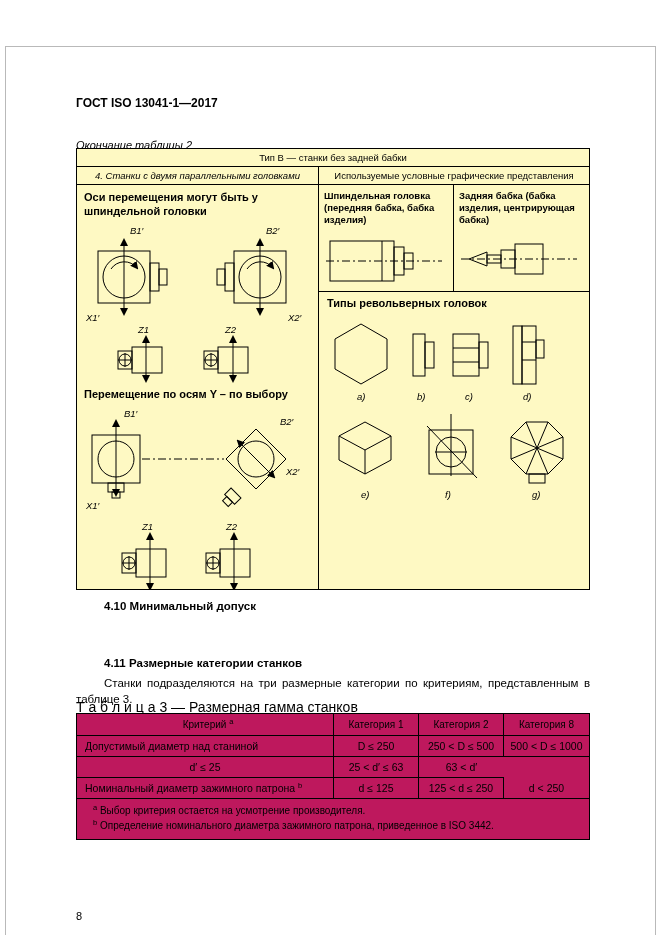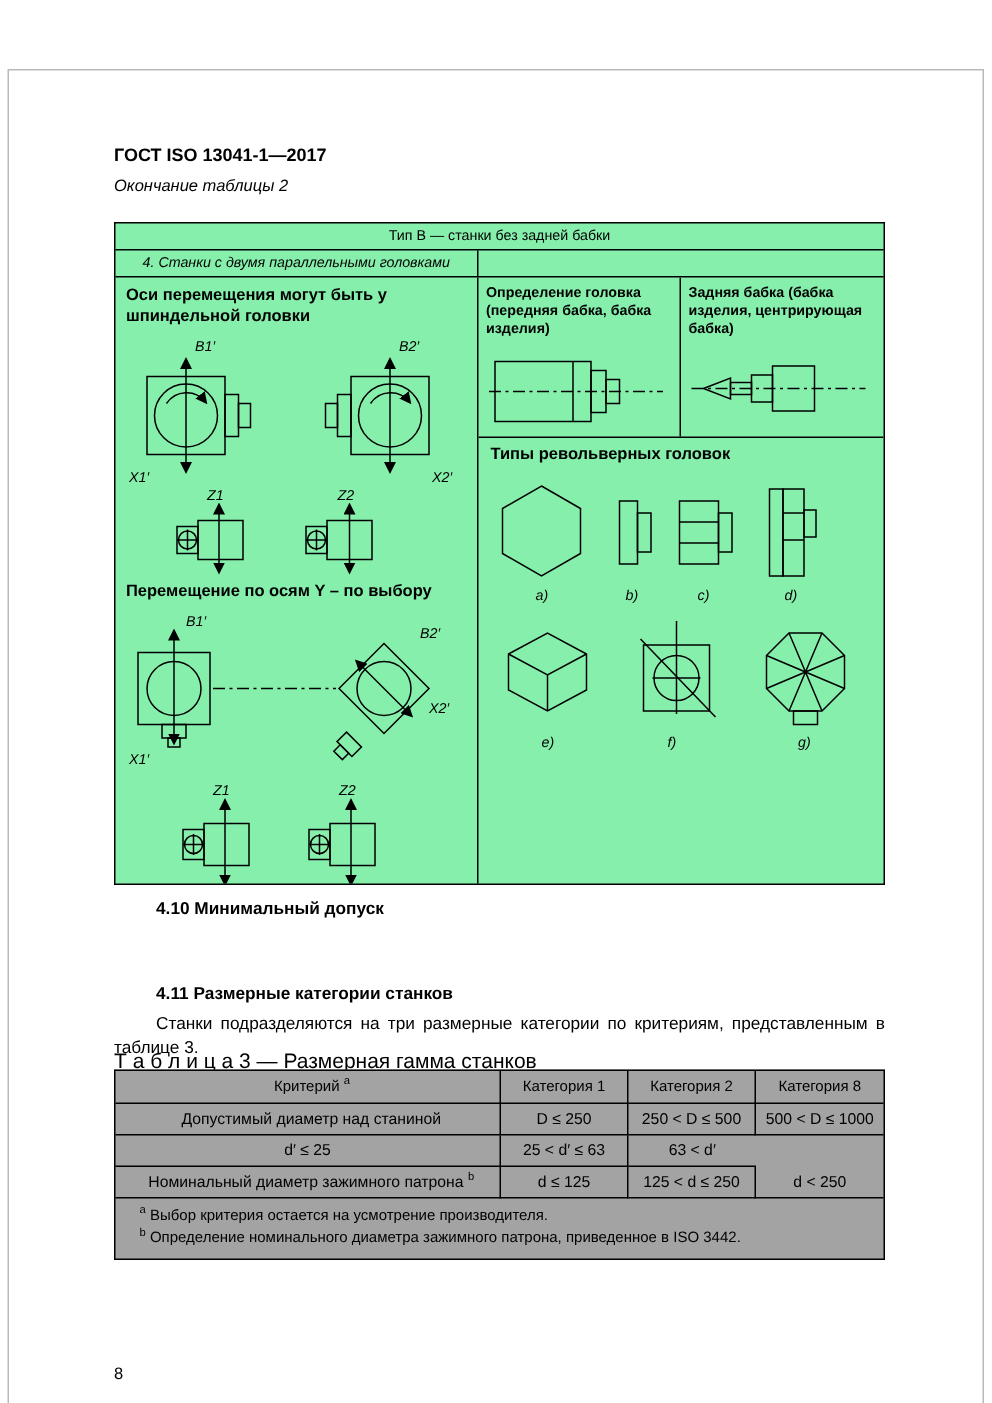--- a/index.html
+++ b/index.html
@@ -2,23 +2,23 @@
 <html><head>
 <meta charset="utf-8">
 <style>
   * { margin:0; padding:0; box-sizing:border-box; }
   html,body { background:#fff; }
   body { font-family:"Liberation Sans", sans-serif; color:#000; }
   .page { position:relative; width:661px; height:935px; background:#fff; overflow:hidden;margin-top:41px; }
   .page-frame { position:absolute; left:5px; top:5px; right:5px; bottom:5px; border:1px solid #b9b9b9; pointer-events:none; }
 
   .doc-number { position:absolute; left:76px; top:55px; font-size:12px; font-weight:700; }
-  .table-cont { position:absolute; left:76px; top:77px; font-size:11px; font-style:italic; }
-
-  .t2 { position:absolute; left:76px; top:107px; width:514px; border:1px solid #000; background:#86efac; }
+  .table-cont { position:absolute; left:76px; top:98px; font-size:11px; font-style:italic; }
+
+  .t2 { position:absolute; left:76px; top:107px; width:514px; border:1px solid #000; background:#fef9c3; }
   .t2-top { border-bottom:1px solid #000; text-align:center; font-size:9.5px; padding:3px 2px; }
   .t2-sub { display:grid; grid-template-columns:242px 1fr; border-bottom:1px solid #000; }
   .t2-sub > div { padding:3px 2px; text-align:center; font-size:9.5px; }
   .t2-sub > div:first-child { border-right:1px solid #000;font-style:italic; }
   .t2-body { display:grid; grid-template-columns:242px 1fr; }
   .t2-left { border-right:1px solid #000; padding:5px 7px; height:404px; overflow:hidden; }
   .t2-right { display:flex; flex-direction:column; height:404px; overflow:hidden; }
   .t2-rt { display:grid; grid-template-columns:1fr 1fr; border-bottom:1px solid #000; }
   .t2-rt .cell { padding:4px 5px; }
   .t2-rt .cell:first-child { border-right:1px solid #000; }
@@ -32,26 +32,26 @@
   .dia rect, .dia circle, .dia polygon, .dia path, .dia line { stroke:#000; fill:none; stroke-width:1; }
   .dia .cl { stroke-dasharray:8 3 2 3; }
   .dia text { font:italic 9.5px "Liberation Sans", sans-serif; fill:#000; stroke:none; }
 
   .h-sec { position:absolute; left:104px; font-size:11.5px; font-weight:700; }
   .para { position:absolute; left:76px; width:514px; font-size:11.5px; line-height:1.4; text-indent:28px; text-align:justify; }
   .h410 { top:559px; } .p410 { top:577px; }
   .h411 { top:616px; } .p411 { top:634px; }
 
   .t3cap { position:absolute; left:76px; top:658px; font-size:14px; }
-  .t3 { position:absolute; left:76px; top:672px; width:514px; border:1px solid #000; font-size:10.5px; background:#a3a3a3; }
+  .t3 { position:absolute; left:76px; top:672px; width:514px; border:1px solid #000; font-size:10.5px; background:#be185d; }
   .t3-row { display:grid; grid-template-columns:257px 85px 85px 1fr; }
   .t3-row > div { border-right:1px solid #000; border-bottom:1px solid #000; padding:4px 3px; }
   .t3-row > div:last-child { border-right:none; }
   .t3-head > div { text-align:center; font-size:10px; padding:5px 2px; }
-  .t3-label { text-align:center; padding-left:8px !important; }
+  .t3-label { text-align:left; padding-left:8px !important; }
   .t3-val { text-align:center; }
   .t3-foot { padding:4px 8px 6px 16px; font-size:10px; line-height:1.5; }
   sup { font-size:7.5px; vertical-align:super; line-height:0; }
 
   .pagenum { position:absolute; left:76px; top:869px; font-size:11px; }
 </style>
 </head>
 <body>
 
 <svg width="0" height="0" style="position:absolute">
@@ -65,20 +65,21 @@
 <div class="page">
   <div class="page-frame"></div>
 
   <div class="doc-number">ГОСТ ISO 13041-1—2017</div>
   <div class="table-cont">Окончание таблицы 2</div>
 
   <div class="t2">
     <div class="t2-top">Тип B — станки без задней бабки</div>
     <div class="t2-sub">
       <div>4. Станки с двумя параллельными головками</div>
+      <div>Используемые условные графические представления</div>
     </div>
     <div class="t2-body">
 
       <div class="t2-left">
         <div class="cap">Оси перемещения могут быть у шпиндельной головки</div>
 
         <svg class="dia" width="226" height="100" viewBox="0 0 226 100">
           <text x="46" y="11">B1′</text>
           <line x1="40" y1="17" x2="40" y2="91" marker-start="url(#ah)" marker-end="url(#ah)"></line>
           <rect x="14" y="28" width="52" height="52"></rect>
@@ -150,21 +151,21 @@
           <rect x="122" y="34" width="14" height="20"></rect>
           <circle cx="129" cy="44" r="6"></circle>
           <line x1="122" y1="44" x2="136" y2="44"></line>
           <line x1="129" y1="37" x2="129" y2="51"></line>
         </svg>
       </div>
 
       <div class="t2-right">
         <div class="t2-rt">
           <div class="cell">
-            <div class="cap small">Определение головка (передняя бабка, бабка изделия)</div>
+            <div class="cap small">Шпиндельная головка (передняя бабка, бабка изделия)</div>
             <svg class="dia" width="122" height="58" viewBox="0 0 122 58">
               <line x1="2" y1="32" x2="118" y2="32" class="cl"></line>
               <rect x="6" y="12" width="64" height="40"></rect>
               <line x1="58" y1="12" x2="58" y2="52"></line>
               <rect x="70" y="18" width="10" height="28"></rect>
               <rect x="80" y="24" width="9" height="16"></rect>
             </svg>
           </div>
           <div class="cell">
             <div class="cap small">Задняя бабка (бабка изделия, центрирующая бабка)</div>

